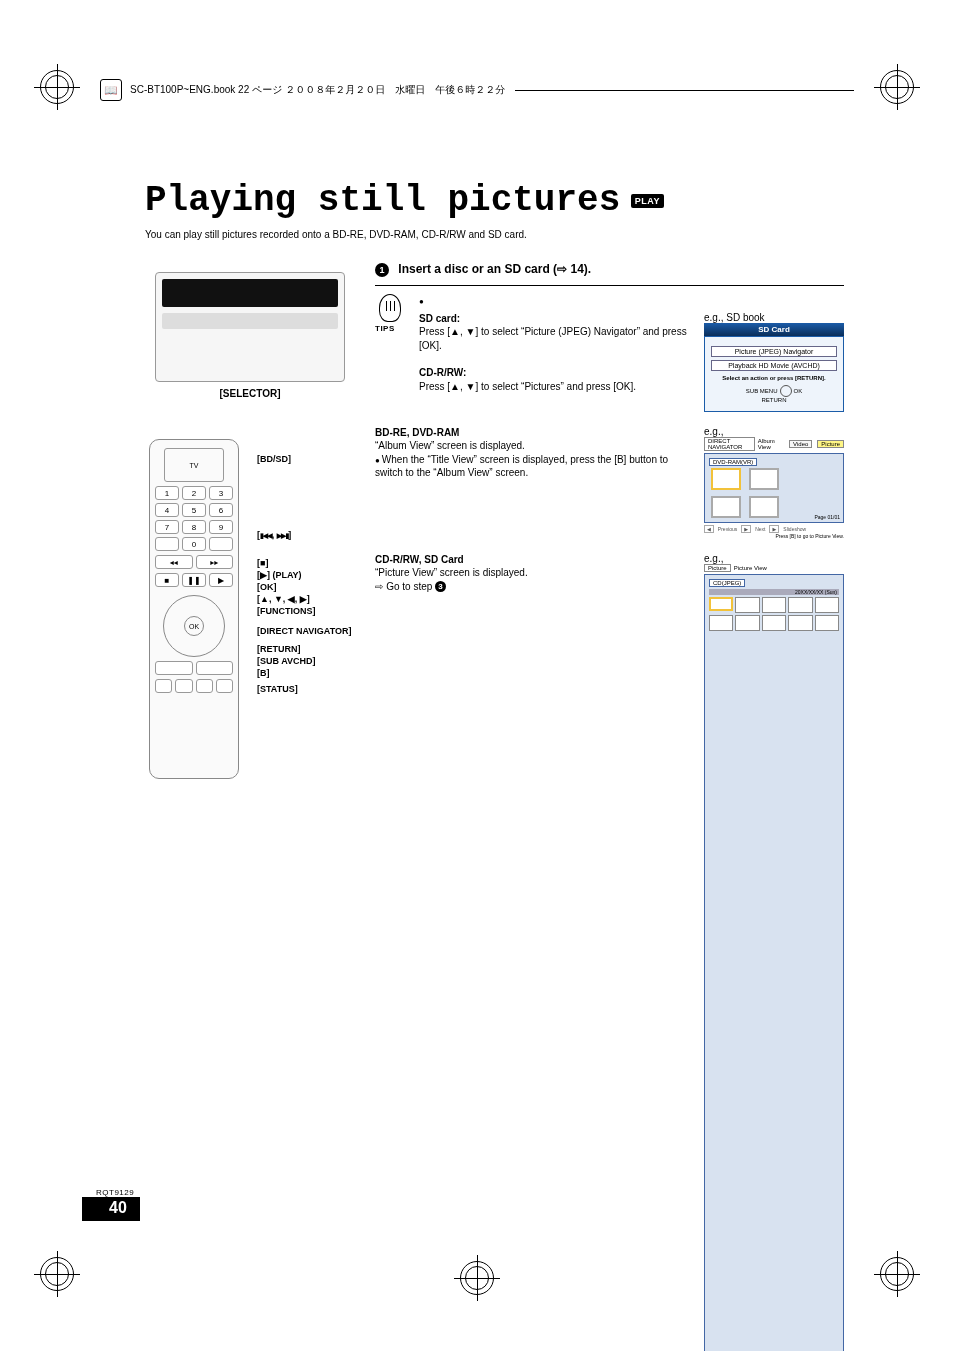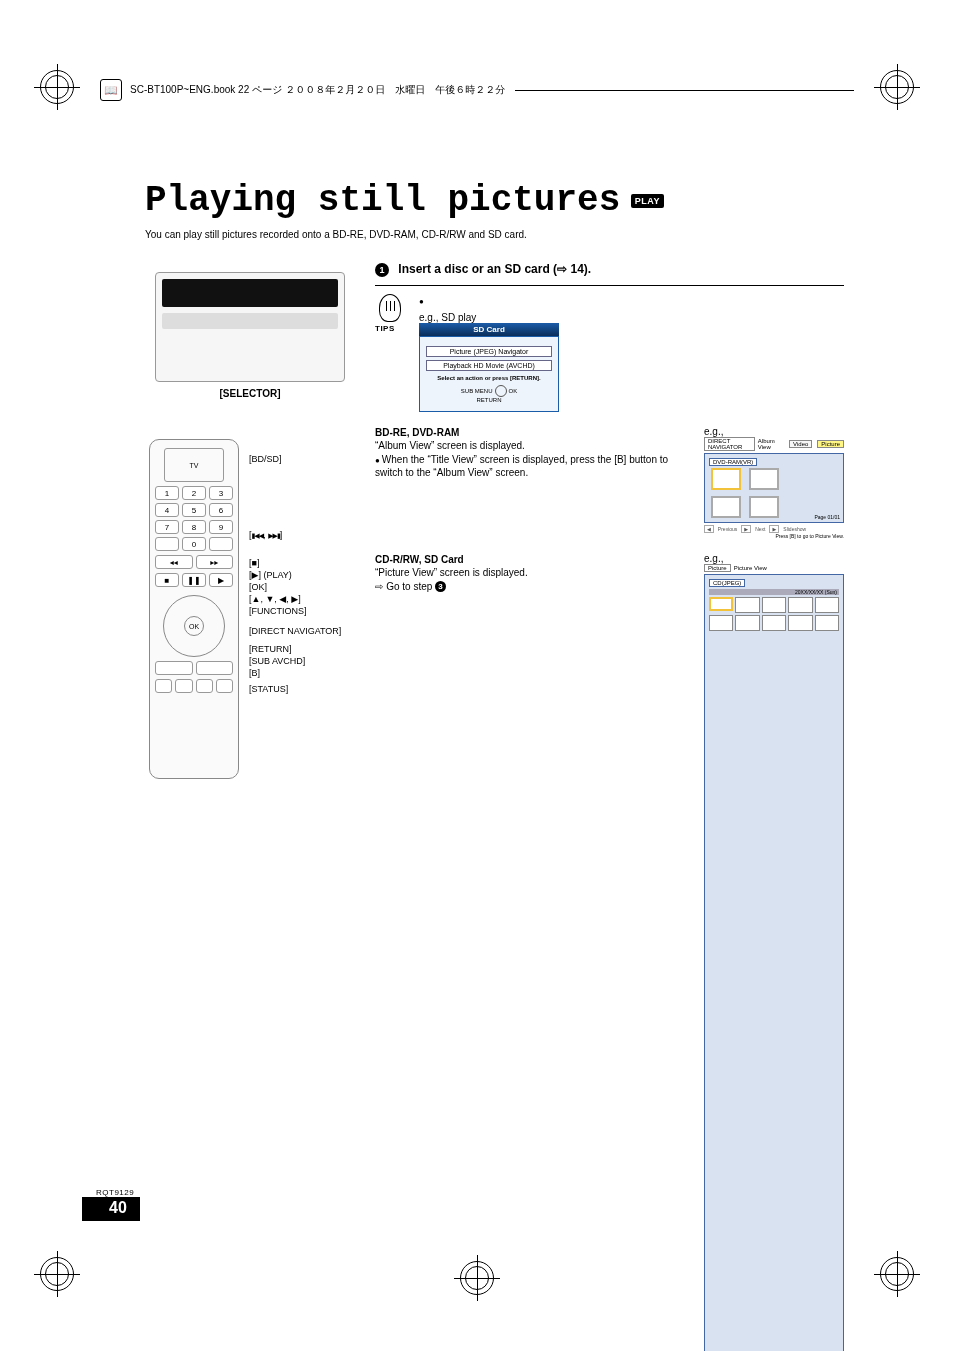--- a/index.html
+++ b/index.html
@@ -195,21 +195,21 @@
               <div class="btn"></div>
             </div>
           <div class="row">
               <div class="btn"></div>
               <div class="btn"></div>
               <div class="btn"></div>
               <div class="btn"></div>
             </div>
         </div>
 
-        <div style="position:absolute; left:104px; top:192px; font-size:9px; font-weight:normal;">
+        <div style="position:absolute; left:112px; top:192px; font-size:9px; font-weight:bold;">
           <div style="margin-bottom:66px; position:relative;">[BD/SD]</div>
           <div style="margin-bottom:18px;">[<span class="skipprev"></span>, <span class="skipnext"></span>]</div>
           <div style="margin-bottom:2px;">[■]</div>
           <div style="margin-bottom:2px;">[▶] (PLAY)</div>
           <div style="margin-bottom:2px;">[OK]</div>
           <div style="margin-bottom:2px;">[▲, ▼, ◀, ▶]</div>
           <div style="margin-bottom:10px;">[FUNCTIONS]</div>
           <div style="margin-bottom:2px;">[DIRECT NAVIGATOR]</div>
           <div style="margin-bottom:2px;margin-top:8px;">[RETURN]</div>
           <div style="margin-bottom:2px;">[SUB AVCHD]</div>
@@ -227,22 +227,29 @@
         <hr class="hr">
 
         <div class="row2">
           <div class="tipsicon">
             <div class="bulb"></div>
             <div class="lbl">TIPS</div>
           </div>
           <div class="grow">
             <div class="para"><span class="bullet"></span></div>
             <div class="row2" style="margin-top:4px;">
+              <div class="grow">
+                <div class="para bold">SD card:</div>
+                <div class="para">Press [▲, ▼] to select “Picture (JPEG) Navigator” and press [OK].</div>
+                <div class="sec-gap"></div>
+                <div class="para bold">CD-R/RW:</div>
+                <div class="para">Press [▲, ▼] to select “Pictures” and press [OK].</div>
+              </div>
               <div style="flex:none;">
-                <div class="eg">e.g., SD play</div>
+                <div class="eg">e.g., SD book</div>
                 <div class="panel-sd">
                   <div class="titlebar">SD Card</div>
                   <div class="body">
                     <div class="opt">Picture (JPEG) Navigator</div>
                     <div class="opt">Playback HD Movie (AVCHD)</div>
                     <div class="hint">Select an action or press [RETURN].</div>
                     <div class="foot"><span>SUB MENU</span><span class="disc"></span><span>OK</span><br><span>RETURN</span></div>
                   </div>
                 </div>
               </div>

